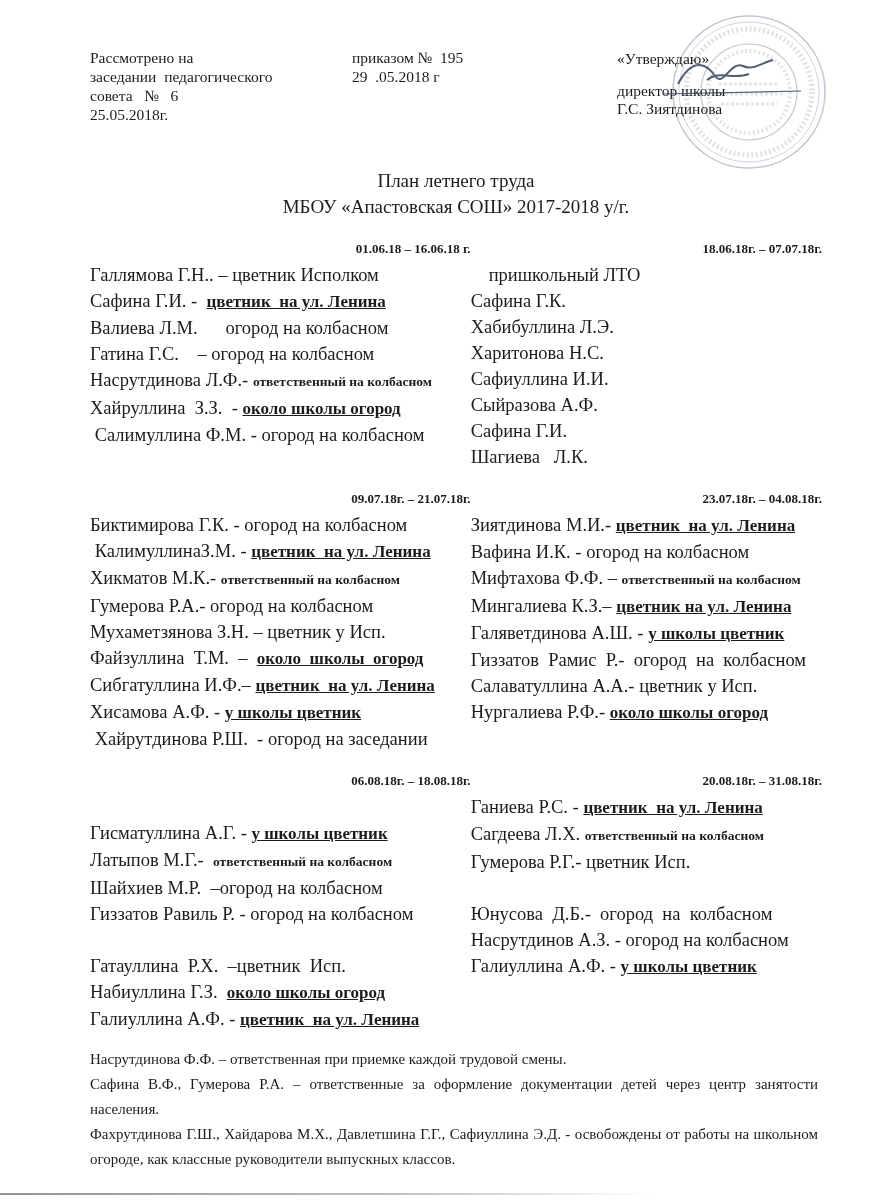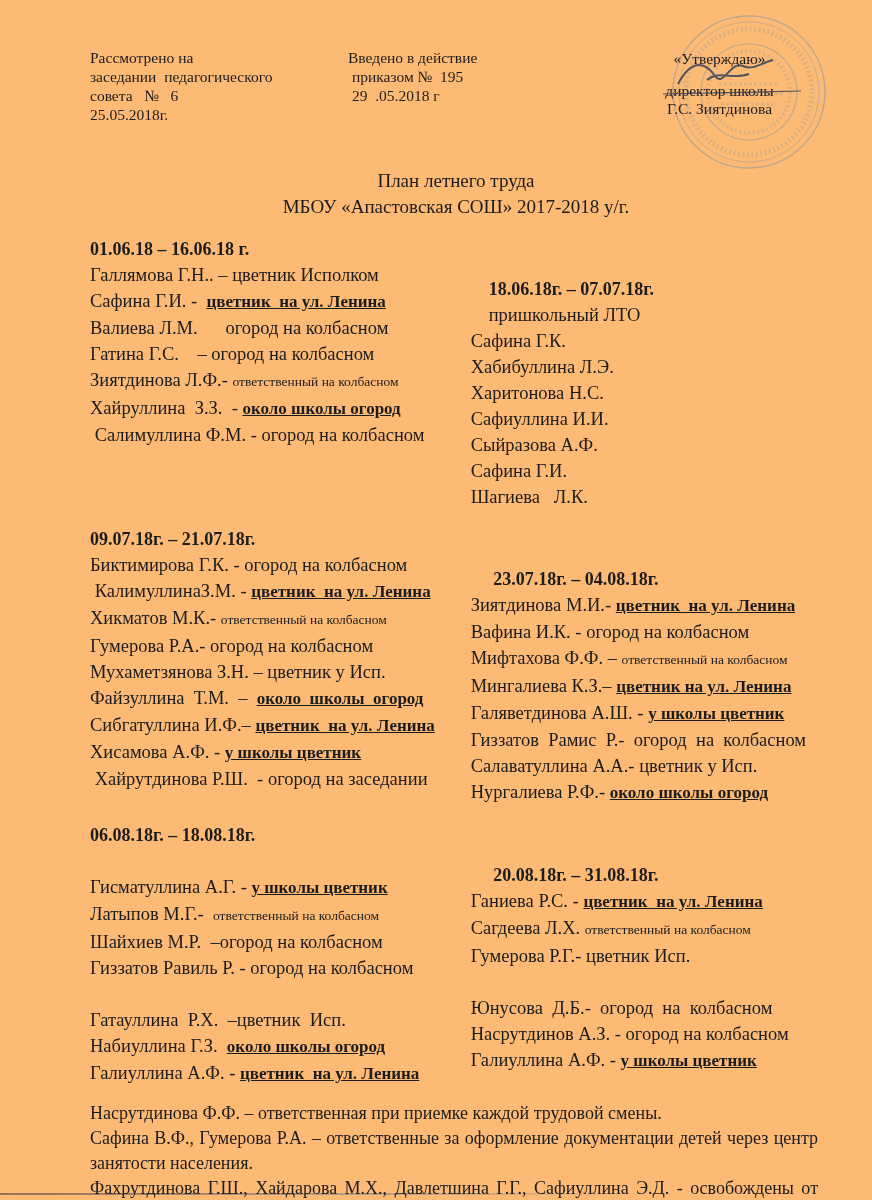--- a/index.html
+++ b/index.html
@@ -1,57 +1,57 @@
 <!DOCTYPE html>
 <html><head>
 <meta charset="utf-8">
 <style>
   * { margin:0; padding:0; box-sizing:border-box; }
   html,body { background:#d9d9d9; }
   body { font-family:"Liberation Serif", serif; }
   .page {
     position:relative; width:872px; height:1200px; margin:0 auto;
-    background:#fdba74; color:#1c1c1e; overflow:hidden;
+    background:#ffffff; color:#1c1c1e; overflow:hidden;
     padding:48px 50px 0 90px;
   }
   .page::after {
     content:""; position:absolute; left:0; bottom:5px; width:100%; height:2px;
     background:linear-gradient(90deg,#3a3a3a,#8a8a8a 45%,rgba(0,0,0,0) 75%);
     opacity:.55;
   }
   .header { display:flex; position:relative; z-index:2; }
   .hline { white-space:pre; font-size:15.5px; line-height:19px; }
   .hcol-left { width:258px; }
   .hcol-center { width:255px; }
-  .hcol-right { width:205px; margin-left:auto; text-align:center; position:relative; padding-top:2px; }
+  .hcol-right { width:205px; margin-left:auto; position:relative; padding-top:2px; }
   .hcol-right .hline { line-height:18px; }
   .hcol-right .gap { height:14px; }
 
   .stamp {
     position:absolute; top:14px; right:28px; width:195px; height:170px;
     z-index:1; opacity:.5;
   }
   .signature {
     position:absolute; top:2px; left:6px; width:190px; height:64px; z-index:3;
   }
 
   .title { text-align:center; margin-top:44px; font-size:19px; line-height:26px; position:relative; z-index:2; }
 
   .section { display:flex; margin-top:16px; }
   .col-left { width:52%; }
   .col-right { width:48%; }
-  .date { font-weight:bold; font-size:18px; line-height:26px; white-space:pre; }
-  .col-right .date { padding-left:18px;margin-top:40px; }
+  .date { font-weight:bold; font-size:13px; line-height:26px; white-space:pre;text-align:right; }
+  .col-right .date { padding-left:18px; }
   .row { font-size:18.5px; line-height:26px; white-space:pre; }
   .row.blank { height:26px; }
   .row .b { font-weight:bold; font-size:17px;text-decoration:underline; }
-  .row .sb { font-weight:normal; font-size:13.5px; }
+  .row .sb { font-weight:bold; font-size:13.5px; }
   .row .ind { padding-left:18px; }
 
-  .footer { margin-top:14px; font-size:18px; line-height:25px; padding-right:4px; position:relative; z-index:2; }
+  .footer { margin-top:14px; font-size:15px; line-height:25px; padding-right:4px; position:relative; z-index:2; }
   .footer p { text-align:justify; }
 </style>
 </head>
 <body>
 
 <div class="page">
 
   <svg class="stamp" viewBox="0 0 195 170" aria-hidden="true">
     <g fill="none" stroke="#8591a3">
       <circle cx="100" cy="78" r="76" stroke-width="1.6"></circle>
@@ -64,21 +64,20 @@
   </svg>
 
   <div class="header">
     <div class="hcol-left">
       <div class="hline">Рассмотрено на</div>
       <div class="hline">заседании  педагогического</div>
       <div class="hline">совета   №   6</div>
       <div class="hline">25.05.2018г.</div>
     </div>
     <div class="hcol-center">
-      <div class="hline">Введено в действие</div>
       <div class="hline"> приказом №  195</div>
       <div class="hline"> 29  .05.2018 г</div>
     </div>
     <div class="hcol-right">
       <svg class="signature" viewBox="0 0 190 64" aria-hidden="true">
         <g fill="none" stroke="#33435c" stroke-width="2" opacity="0.85">
           <path d="M55,34 C70,6 84,14 92,26 C100,38 108,10 120,16 C130,21 140,12 150,10"></path>
           <path d="M84,30 C96,20 110,30 126,24"></path>
           <path d="M40,44 L178,41" stroke-width="1.2"></path>
         </g>
@@ -96,21 +95,21 @@
   </div>
 
   <div class="section">
     <div class="col-left">
       <div class="date">01.06.18 – 16.06.18 г.</div>
       <div>
           <div class="row"><span class="">Галлямова Г.Н.. – цветник Исполком</span></div>
           <div class="row"><span class="">Сафина Г.И. -  </span><span class="b">цветник  на ул. Ленина</span></div>
           <div class="row"><span class="">Валиева Л.М.      огород на колбасном</span></div>
           <div class="row"><span class="">Гатина Г.С.    – огород на колбасном</span></div>
-          <div class="row"><span class="">Зиятдинова Л.Ф.- </span><span class="sb">ответственный на колбасном</span></div>
+          <div class="row"><span class="">Насрутдинова Л.Ф.- </span><span class="sb">ответственный на колбасном</span></div>
           <div class="row"><span class="">Хайруллина  З.З.  - </span><span class="b">около школы огород</span></div>
           <div class="row"><span class=""> Салимуллина Ф.М. - огород на колбасном</span></div>
         </div>
     </div>
     <div class="col-right">
       <div class="date">18.06.18г. – 07.07.18г.</div>
       <div>
           <div class="row"><span class=" ind">пришкольный ЛТО</span></div>
           <div class="row"><span class="">Сафина Г.К.</span></div>
           <div class="row"><span class="">Хабибуллина Л.Э.</span></div>

